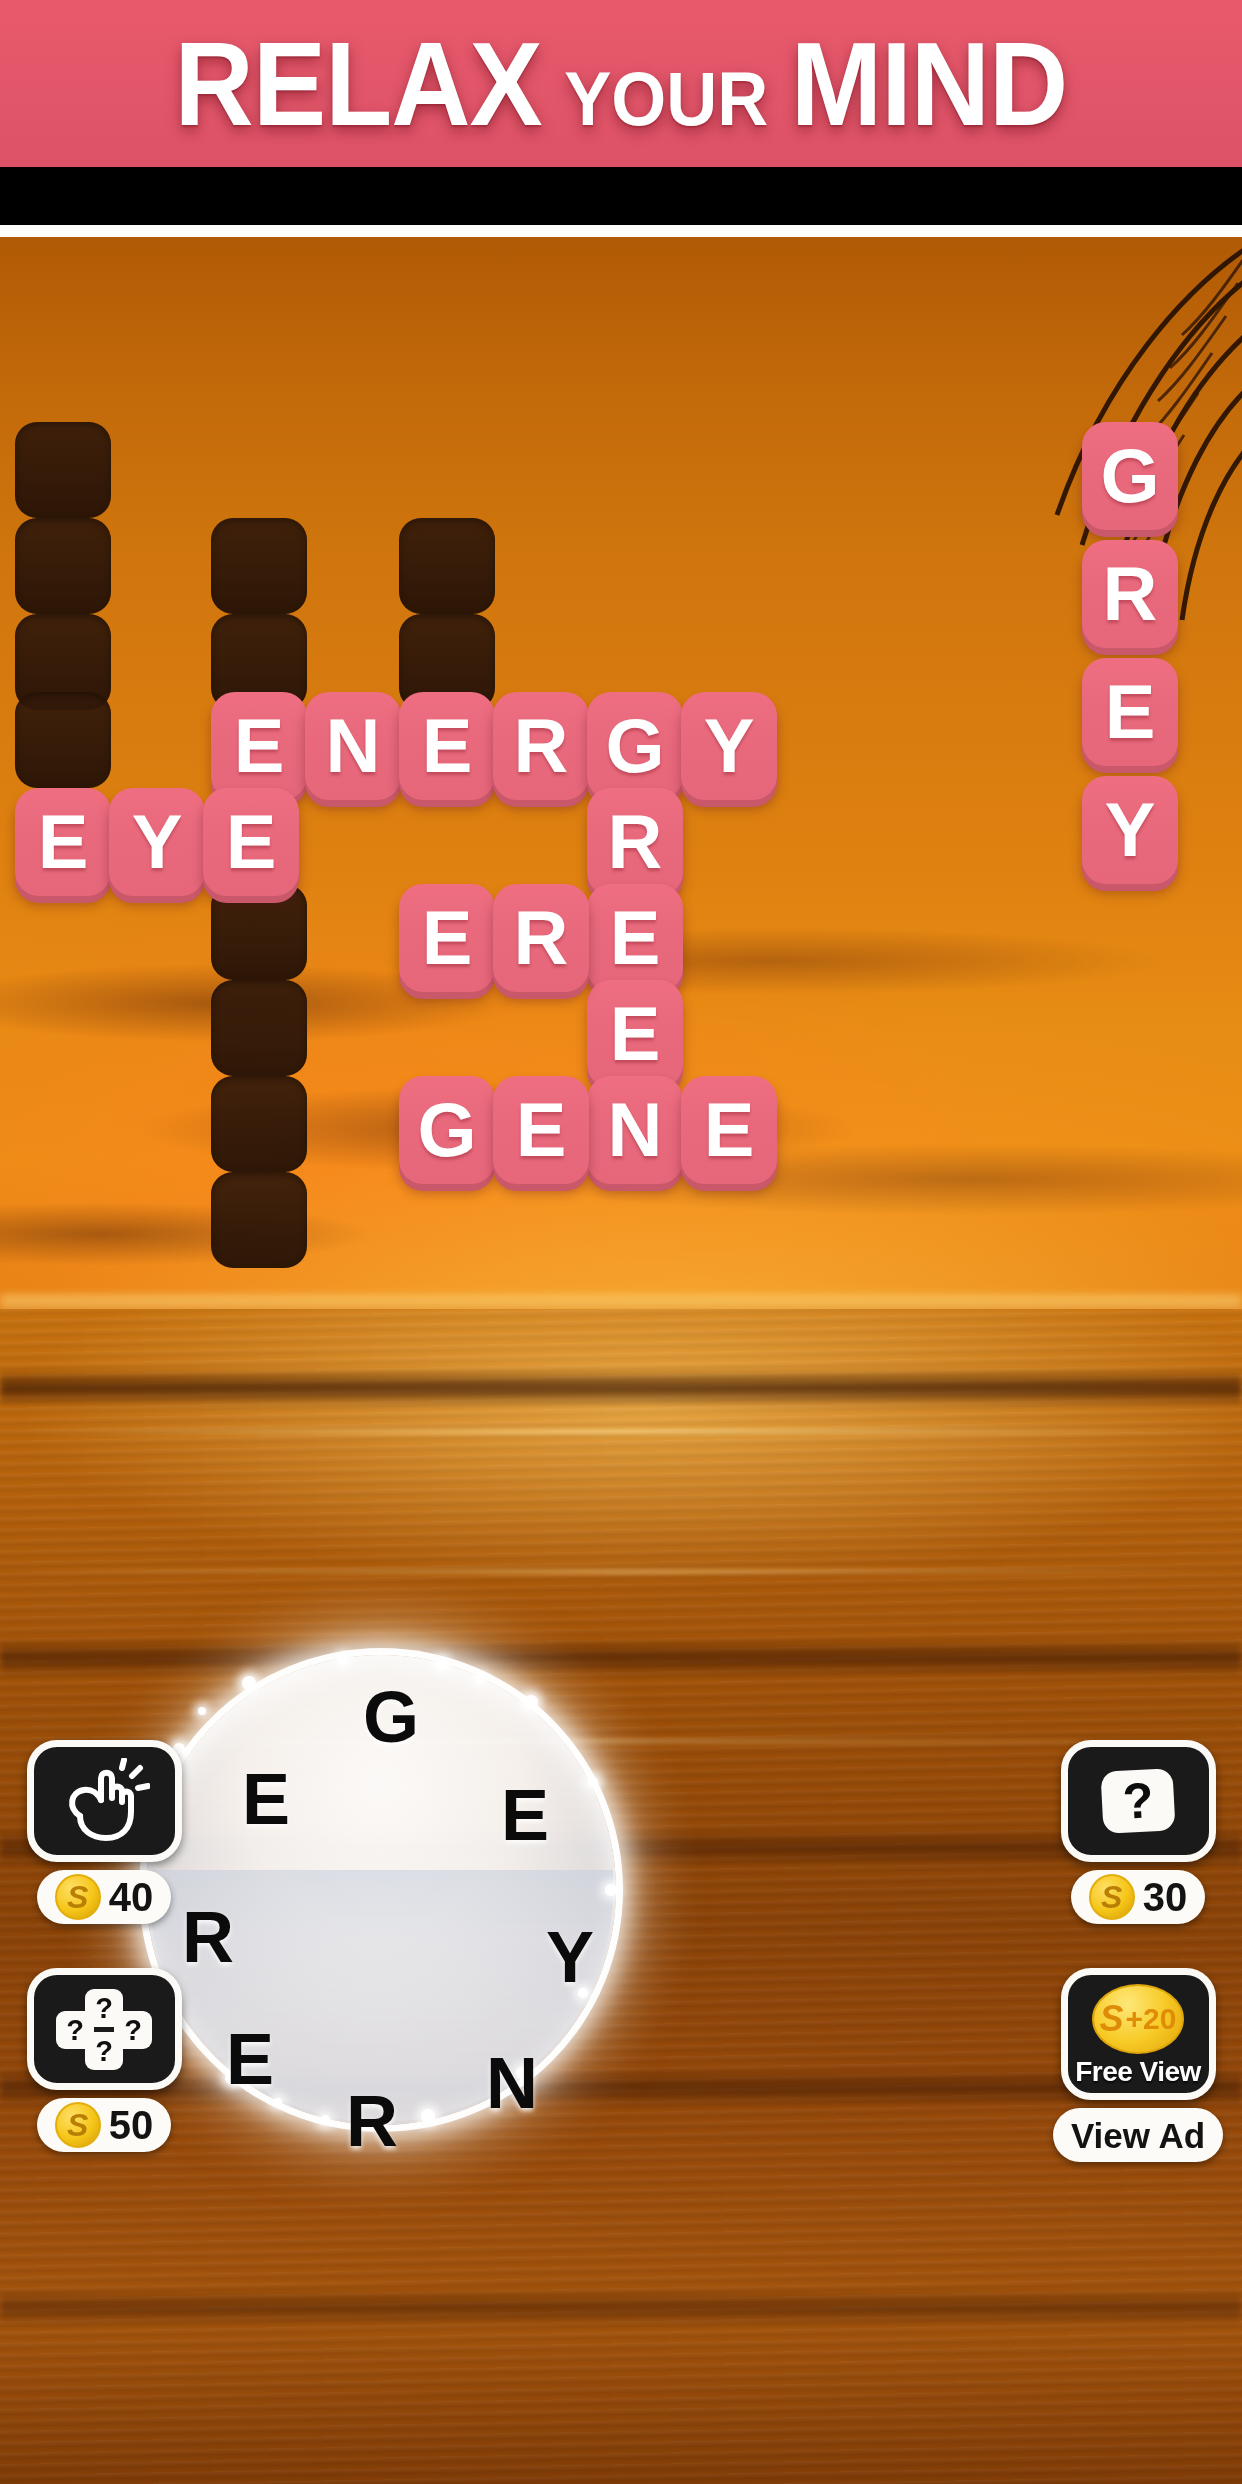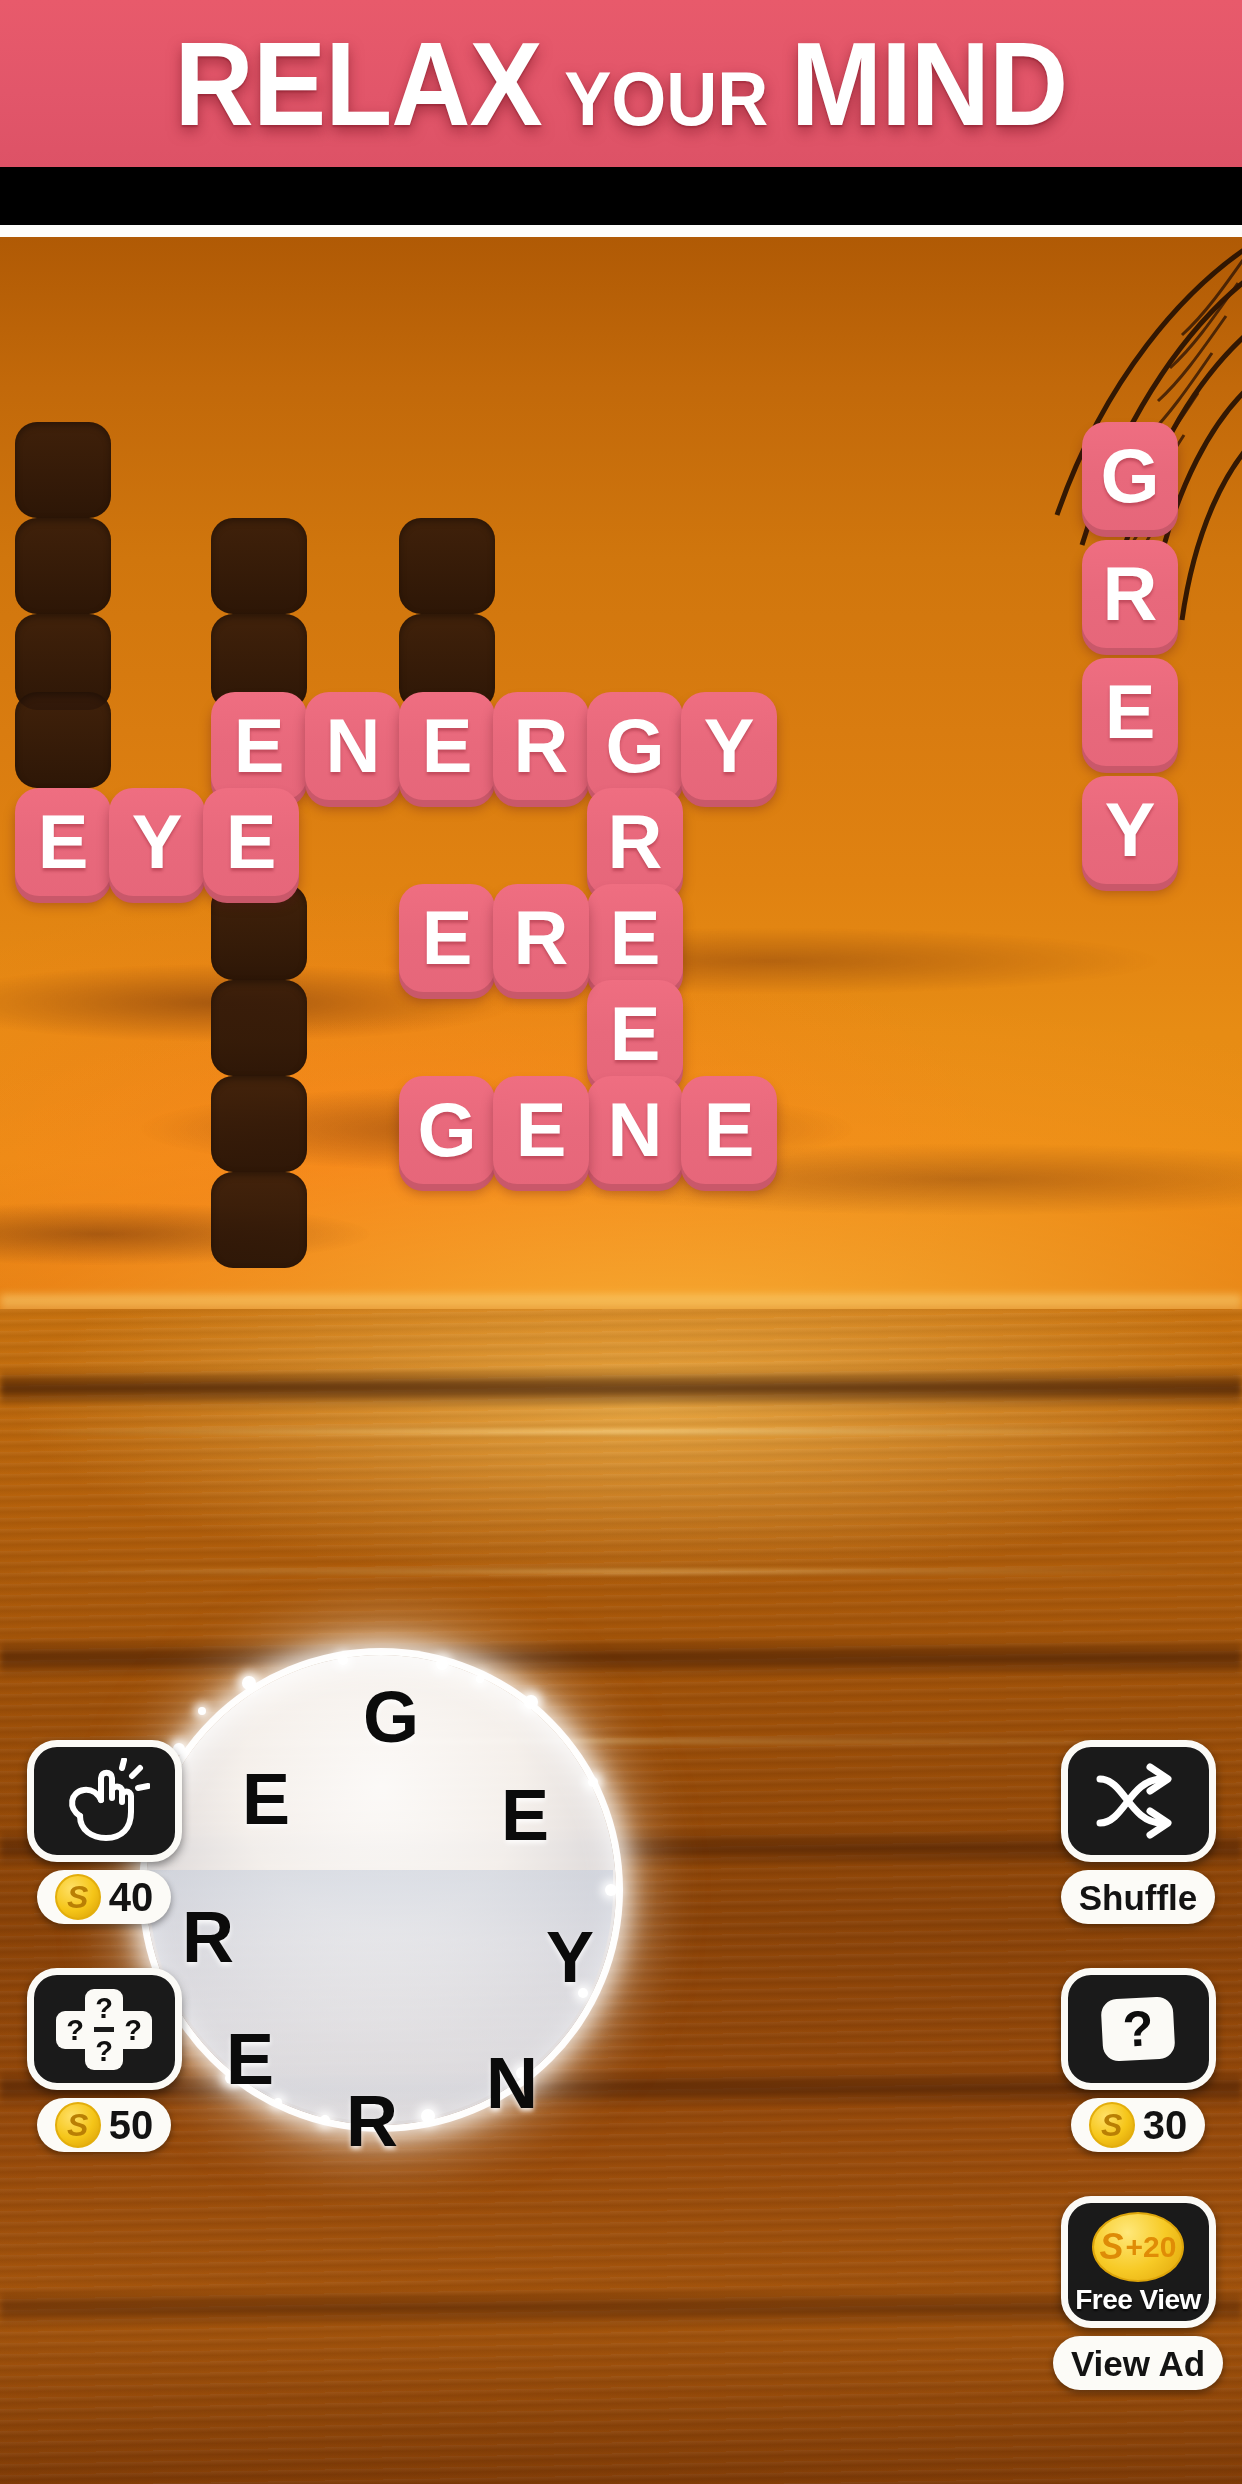--- a/index.html
+++ b/index.html
@@ -327,35 +327,20 @@
       <div class="pill">
         <span class="coin">S</span>
         <span class="txt">50</span>
       </div>
     </div>
 
   </div>
 
   <div class="btn-col" id="col-right">
 
-    <div class="btn-group">
-      <div class="sq-btn">
-        <svg width="96" height="80" viewBox="0 0 96 80">
-          <g fill="none" stroke="#fff" stroke-width="7" stroke-linecap="round" stroke-linejoin="round">
-            <path d="M10 18 C34 18 40 62 72 62"></path>
-            <path d="M10 62 C34 62 40 18 72 18"></path>
-            <path d="M60 6 L78 18 L60 30"></path>
-            <path d="M60 50 L78 62 L60 74"></path>
-          </g>
-        </svg>
-      </div>
-      <div class="pill">
-        <span class="txt sm">Shuffle</span>
-      </div>
-    </div>
 
     <div class="btn-group">
       <div class="sq-btn">
         <div class="qbig">?</div>
       </div>
       <div class="pill">
         <span class="coin">S</span>
         <span class="txt">30</span>
       </div>
     </div>

